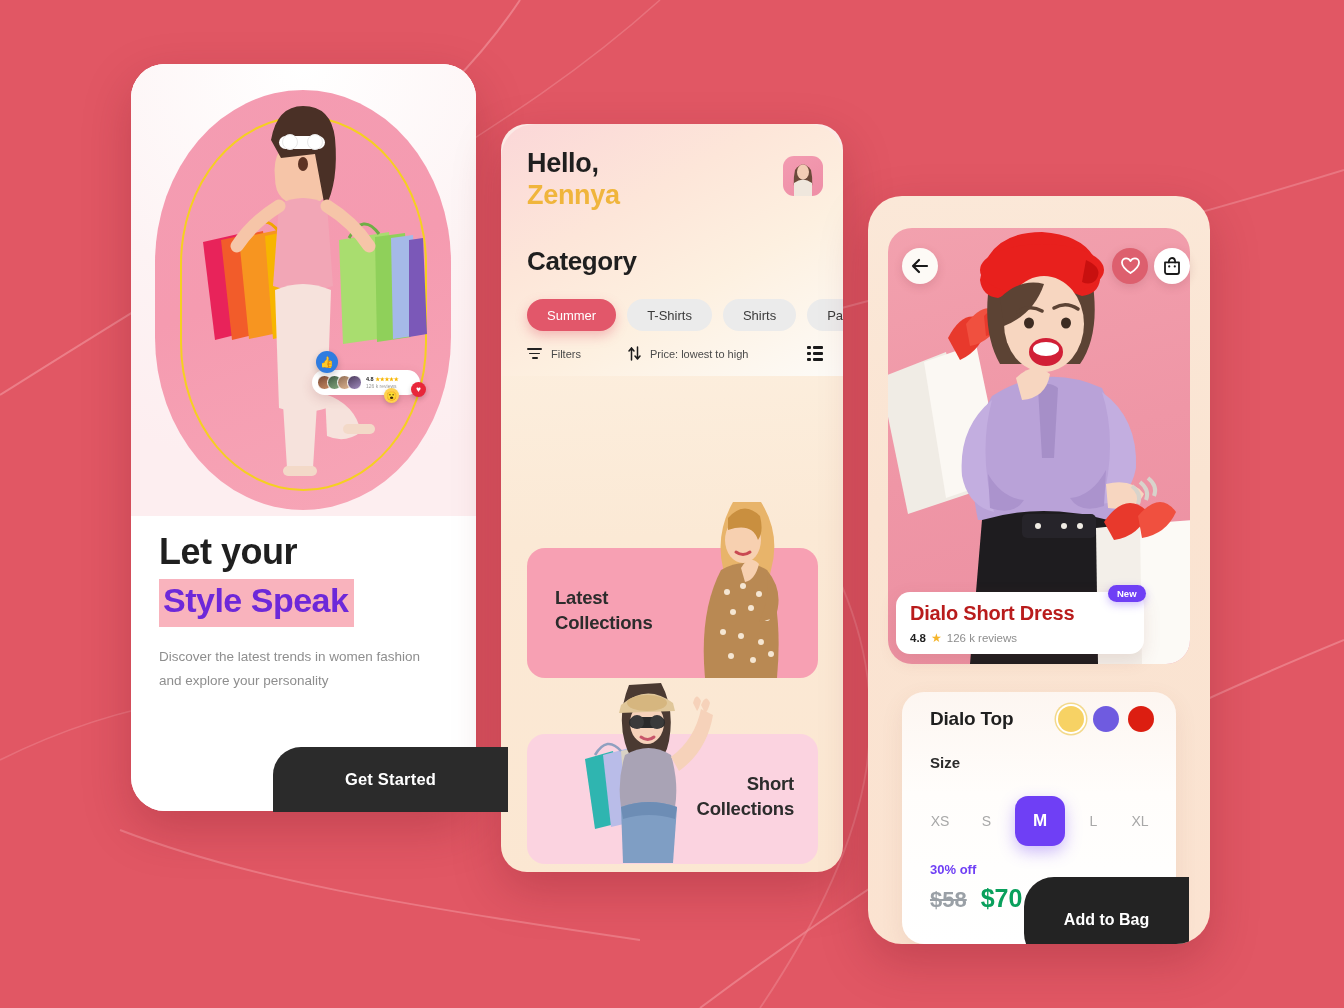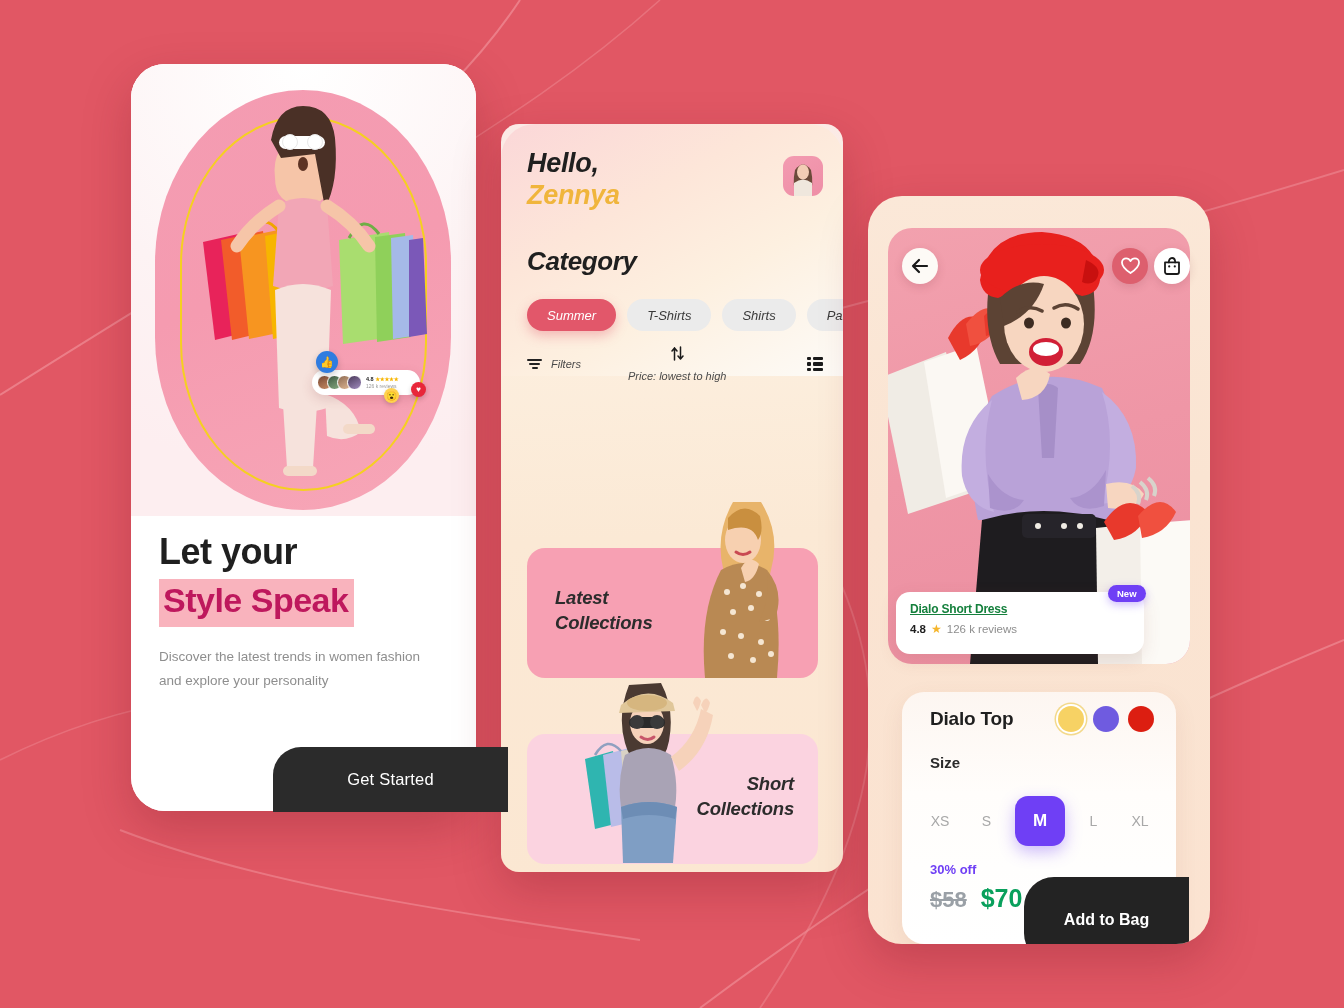--- a/index.html
+++ b/index.html
@@ -77,38 +77,37 @@
     display:flex; align-items:center; justify-content:center; font-size:9px; z-index: 7;
     box-shadow: 0 2px 5px rgba(0,0,0,.18);
   }
   #emojiA { left: 253px; top: 324px; background: #ffd24d; }
   #emojiB { left: 280px; top: 318px; background: #e8273a; color:#fff; font-size:8px; }
 
   .p1-copy { position: absolute; left: 28px; top: 467px; width: 300px; }
   .p1-h1 { font-size: 36px; font-weight: 700; color: #1f1f1f; letter-spacing: -.5px; line-height: 1.18; }
   .p1-h1-hl {
     display: inline-block; background: #f9b3bd; padding: 2px 6px 7px 4px;
-    margin-top: 6px; font-size: 34px; font-weight: 700; color: #be185d; letter-spacing: -.5px;
+    margin-top: 6px; font-size: 34px; font-weight: 700; color: #6d28d9; letter-spacing: -.5px;
   }
   .p1-sub { margin-top: 18px; font-size: 13.5px; line-height: 1.72; color: #8e8e8e; width: 272px; }
 
   .get-started {
     position: absolute; left: 142px; top: 683px; width: 235px; height: 65px;
     background: #2b2b2b; border-radius: 28px 0 0 0;
     display: flex; align-items: center; justify-content: center;
-    color: #ffffff; font-size: 16.5px; font-weight: 400; letter-spacing: .2px;
+    color: #ffffff; font-size: 16.5px; font-weight: 700; letter-spacing: .2px;
     z-index: 9; cursor: pointer;
   }
 
   
   #phone2 {
     left: 501px; top: 124px; width: 342px; height: 748px;
     background: linear-gradient(178deg,#fbe9e6 0%,#fdf1e2 18%,#fbe9d5 55%,#fbe7d2 100%);
-    border-radius: 18px;
-    font-style: italic;
+    border-radius: 26px;
   }
   .p2-head {
     position: absolute; left: 0; top: 0; width: 342px; height: 252px;
     background: linear-gradient(150deg,#fbd7d8 0%,#fde6d9 35%,#fdf0e0 62%,#fdfbf7 100%);
     border-radius: 34px 34px 0 0;
   }
   .p2-hello { position: absolute; left: 26px; top: 24px; font-size: 27px; font-weight: 700; color: #1f1f1f; letter-spacing: -.3px; }
   .p2-name { position: absolute; left: 26px; top: 56px; font-size: 27px; font-weight: 700; color: #f0b53c; letter-spacing: -.3px; }
   .p2-avatar {
     position: absolute; right: 20px; top: 32px; width: 40px; height: 40px; border-radius: 11px;
@@ -119,21 +118,21 @@
   .p2-chips { position: absolute; left: 26px; top: 175px; display: flex; gap: 11px; }
   .chip {
     height: 32px; border-radius: 16px; display: flex; align-items: center; justify-content: center;
     padding: 0 20px; font-size: 13px; background: #ebebeb; color: #3a3a3a; white-space: nowrap;
     cursor: pointer;
   }
   .chip.active { background: #e2576a; color: #fff; box-shadow: 0 5px 12px rgba(226,87,106,.35); }
 
   .p2-tools { position: absolute; left: 26px; top: 222px; width: 296px; display: flex; align-items: center; }
   .tool { display: flex; align-items: center; gap: 9px; font-size: 11px; color: #4a4a4a; cursor: pointer; }
-  .tool.sort { margin-left: 47px; flex-direction: column; }
+  .tool.sort { margin-left: 47px; }
   .tool.grid { margin-left: auto; }
   .ico-filter { display:flex; flex-direction: column; gap: 2.5px; align-items: center; }
   .ico-filter i { display:block; height: 1.8px; background: #222; border-radius:1px; }
   .ico-filter i:nth-child(1){ width: 15px; }
   .ico-filter i:nth-child(2){ width: 11px; }
   .ico-filter i:nth-child(3){ width: 6px; }
   .ico-grid { display: grid; grid-template-columns: 4px 10px; grid-auto-rows: 3.4px; gap: 2.4px; }
   .ico-grid span { background: #1b1b1b; border-radius: 1px; }
 
   .card-latest {
@@ -168,21 +167,21 @@
   #btnBack { left: 34px; top: 52px; background: #fdfaf6; }
   #btnHeart { right: 62px; top: 52px; background: #dd5f6e; }
   #btnBag { right: 20px; top: 52px; background: #ffffff; }
 
   .p3-info {
     position: absolute; left: 28px; top: 396px; width: 248px; height: 62px;
     background: #ffffff; border-radius: 14px;
     box-shadow: 0 6px 18px rgba(140,70,60,.13);
     padding: 10px 14px; z-index: 6;
   }
-  .p3-info h3 { font-size: 12px; font-weight: 700; color: #15803d; letter-spacing: -.2px; text-decoration: underline; }
+  .p3-info h3 { font-size: 20px; font-weight: 700; color: #b91c1c; letter-spacing: -.2px; }
   .p3-info .meta { margin-top: 6px; display: flex; align-items: center; gap: 5px; font-size: 11.5px; }
   .p3-info .meta .rt { font-weight: 700; color: #1f1f1f; }
   .p3-info .meta .st { color: #f5b52b; font-size: 12px; }
   .p3-info .meta .rv { color: #8e8e8e; }
   .badge-new {
     position: absolute; left: 240px; top: 389px; background: #6f3ff5; color: #fff;
     font-size: 9.5px; font-weight: 600; padding: 3px 9px; border-radius: 9px; z-index: 7;
     box-shadow: 0 3px 8px rgba(111,63,245,.35);
   }
 

